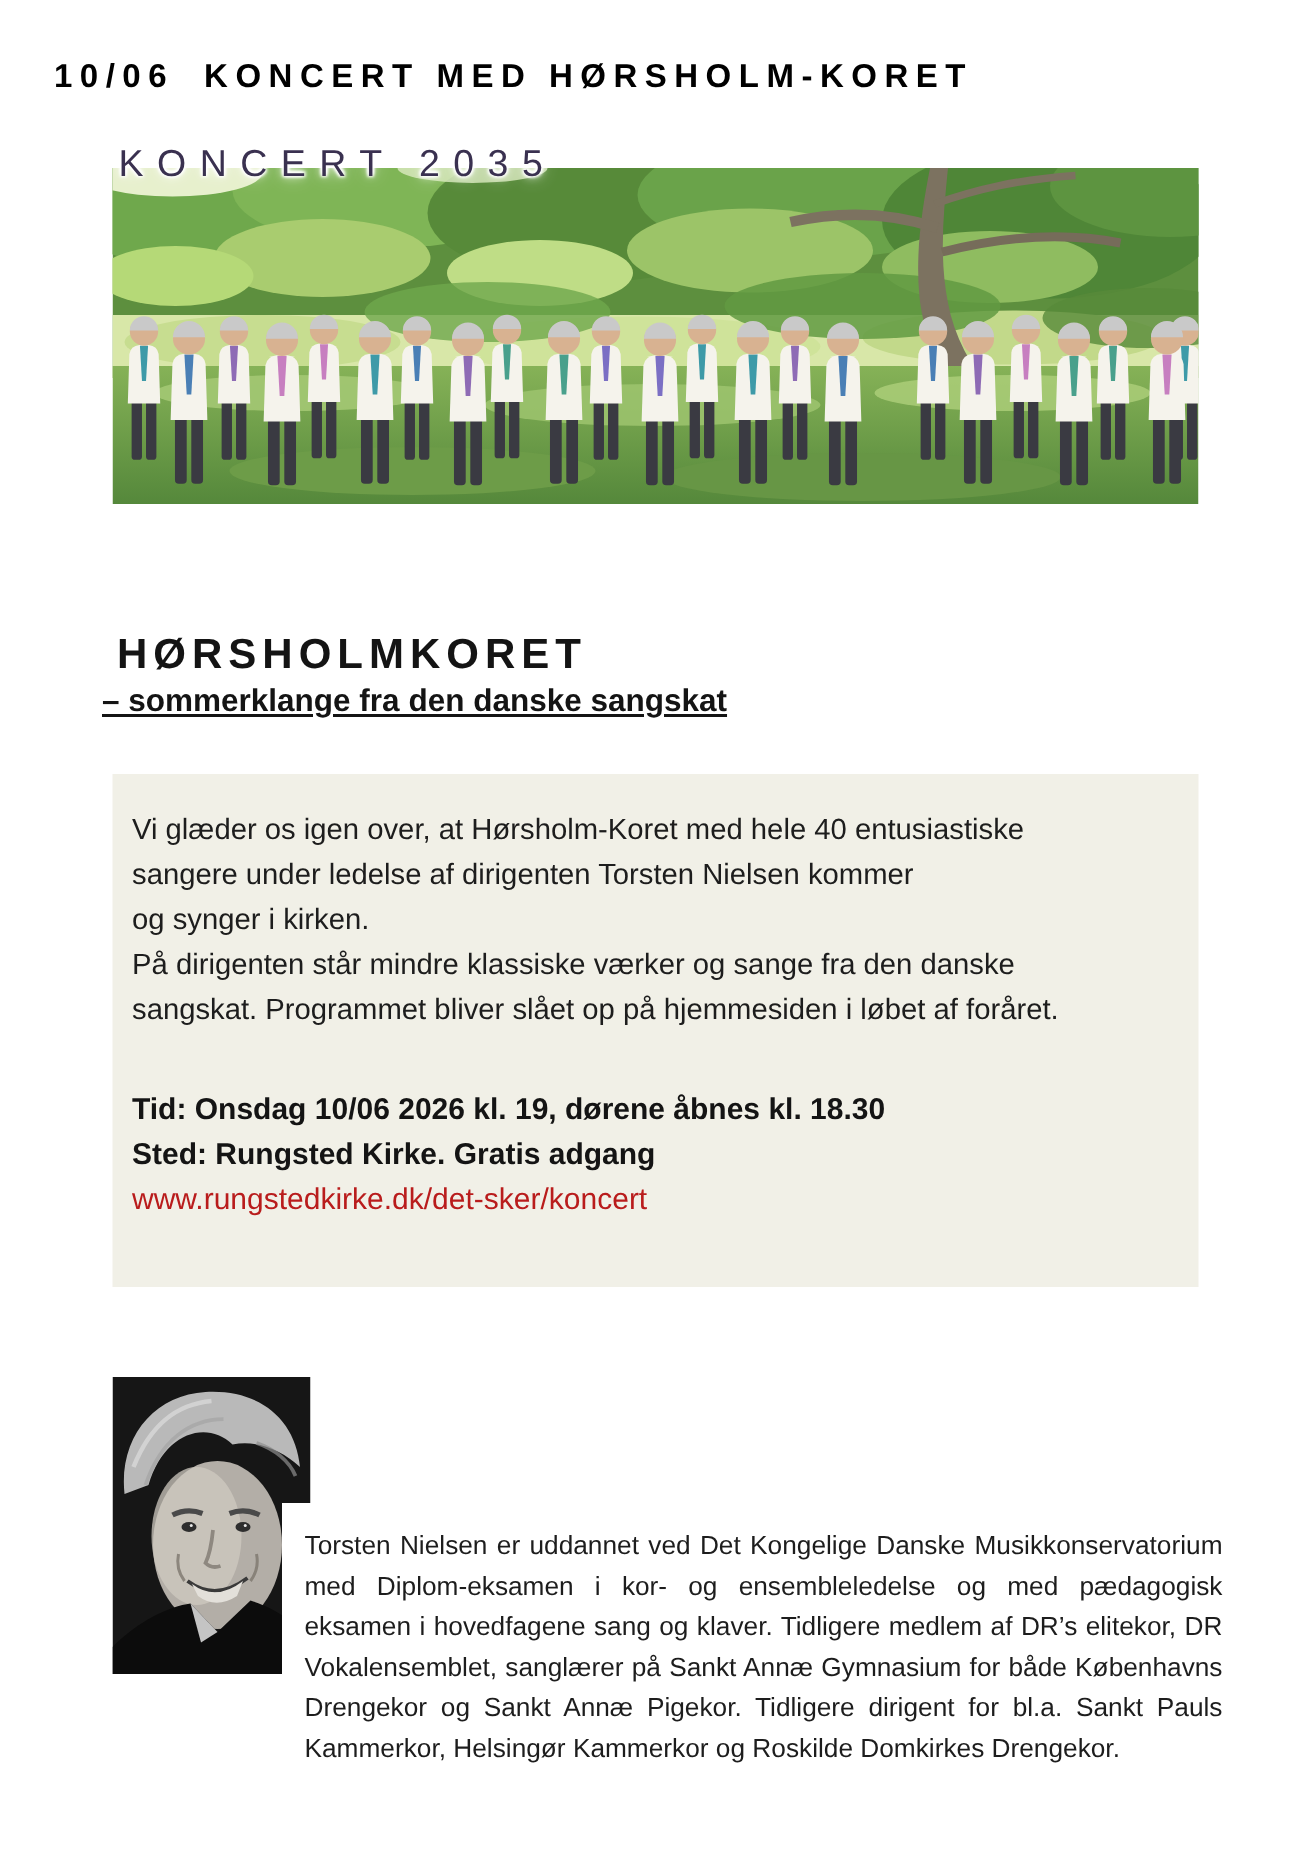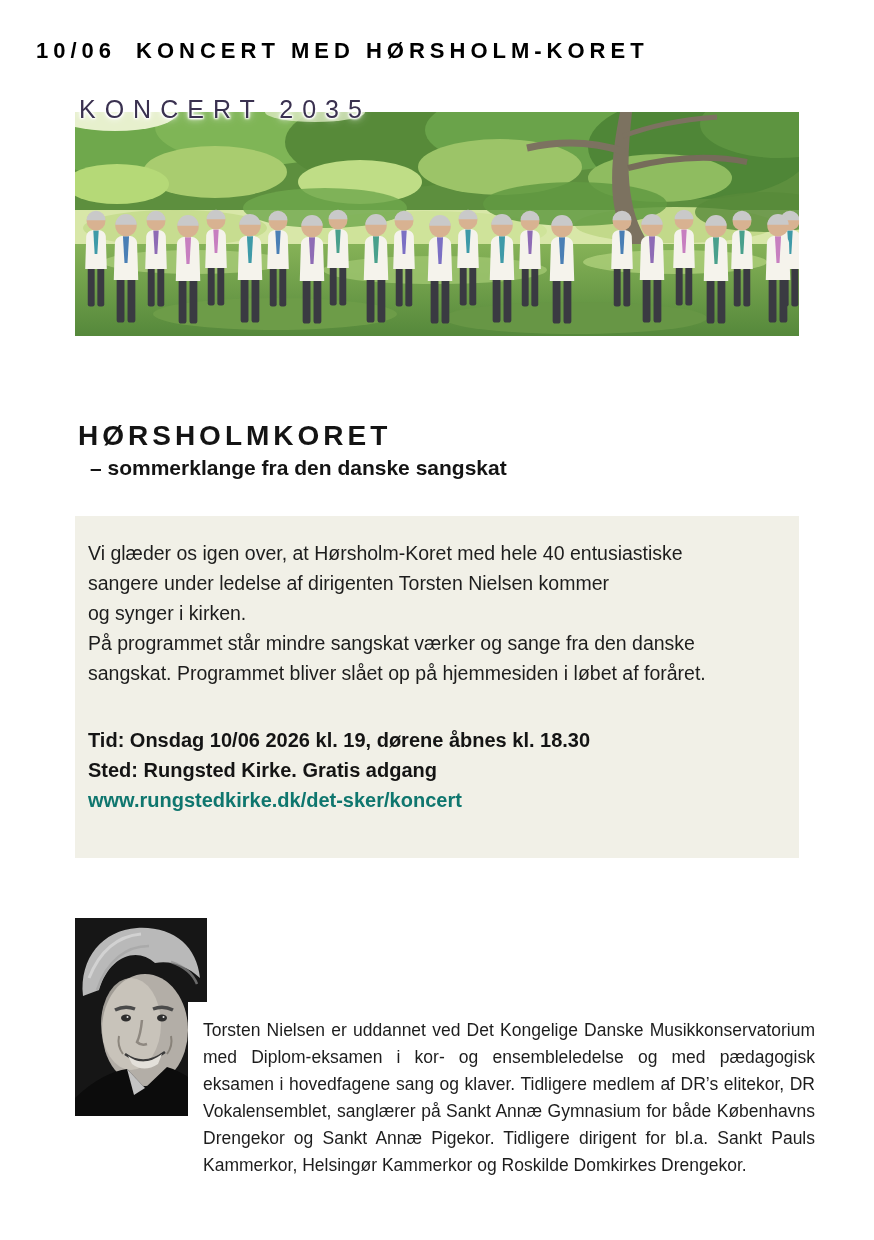--- a/index.html
+++ b/index.html
@@ -15,31 +15,31 @@
   .hero{position:absolute;left:75px;top:112px;width:724px;height:224px;}
   .hero svg{display:block;width:100%;height:100%;}
   .hero-overlay{position:absolute;left:4px;top:-17px;font-size:25px;font-weight:500;
                 letter-spacing:9px;color:#3A3150;white-space:nowrap;
                 text-shadow:-1px -1px 2px #fff,1px -1px 2px #fff,-1px 1px 2px #fff,
                             1px 1px 2px #fff,0 0 6px #fff,0 0 11px rgba(255,255,255,.85);}
 
   
   .concert-title{position:absolute;left:78px;top:420px;font-size:28px;font-weight:800;
                  letter-spacing:4px;color:#141414;text-align:center;}
-  .concert-subtitle{position:absolute;left:90px;top:456px;font-size:21px;font-weight:700;
-                    color:#141414;}
+  .concert-subtitle{position:absolute;left:68px;top:456px;font-size:21px;font-weight:700;
+                    color:#141414;text-decoration:underline;}
 
   
   .info-box{position:absolute;left:75px;top:516px;width:724px;height:342px;
             background:#F1F0E7;box-sizing:border-box;padding:22px 20px 0 13px;}
   .body-line{font-size:19.5px;line-height:30px;color:#1d1d1d;}
   .info-details{margin-top:37px;}
   .detail-line{font-size:20px;line-height:30px;font-weight:700;color:#141414;}
-  .website-link{display:block;font-size:20px;line-height:30px;font-weight:700;
-                color:#0f766e;text-decoration:none;}
+  .website-link{display:block;font-size:20px;line-height:30px;font-weight:400;
+                color:#b91c1c;text-decoration:none;}
 
   
   .portrait{position:absolute;left:75px;top:918px;width:132px;height:198px;z-index:1;}
   .portrait svg{display:block;width:100%;height:100%;}
   .conductor-name{position:absolute;left:222px;top:972px;font-size:23px;font-weight:500;
                   letter-spacing:10px;color:#E8923A;white-space:nowrap;z-index:3;
                   text-shadow:0 0 3px #eae6db,0 0 7px #e0dccf,0 0 12px #eceadf;}
   .bio-panel{position:absolute;left:188px;top:1002px;width:627px;min-height:172px;
              background:#ffffff;box-sizing:border-box;padding:15px 0 0 15px;z-index:2;}
   .bio-text{font-size:17.5px;line-height:27px;text-align:justify;color:#1d1d1d;}
@@ -139,21 +139,21 @@
   <h2 class="concert-title" style="margin:0;">HØRSHOLMKORET</h2>
   <h3 class="concert-subtitle" style="margin:0;">– sommerklange fra den danske sangskat</h3>
 
   <div class="info-box">
     <div>
       <div class="body-line">Vi glæder os igen over, at Hørsholm-Koret med hele 40 entusiastiske</div>
       <div class="body-line">sangere under ledelse af dirigenten Torsten Nielsen kommer</div>
       <div class="body-line">og synger i kirken.</div>
     </div>
     <div>
-      <div class="body-line">På programmet står mindre sangskat værker og sange fra den danske</div>
+      <div class="body-line">På dirigenten står mindre klassiske værker og sange fra den danske</div>
       <div class="body-line">sangskat. Programmet bliver slået op på hjemmesiden i løbet af foråret.</div>
     </div>
     <div class="info-details">
       <div class="detail-line">Tid: Onsdag 10/06 2026 kl. 19, dørene åbnes kl. 18.30</div>
       <div class="detail-line">Sted: Rungsted Kirke. Gratis adgang</div>
       <a class="website-link" href="#">www.rungstedkirke.dk/det-sker/koncert</a>
     </div>
   </div>
 
   <div class="portrait">

